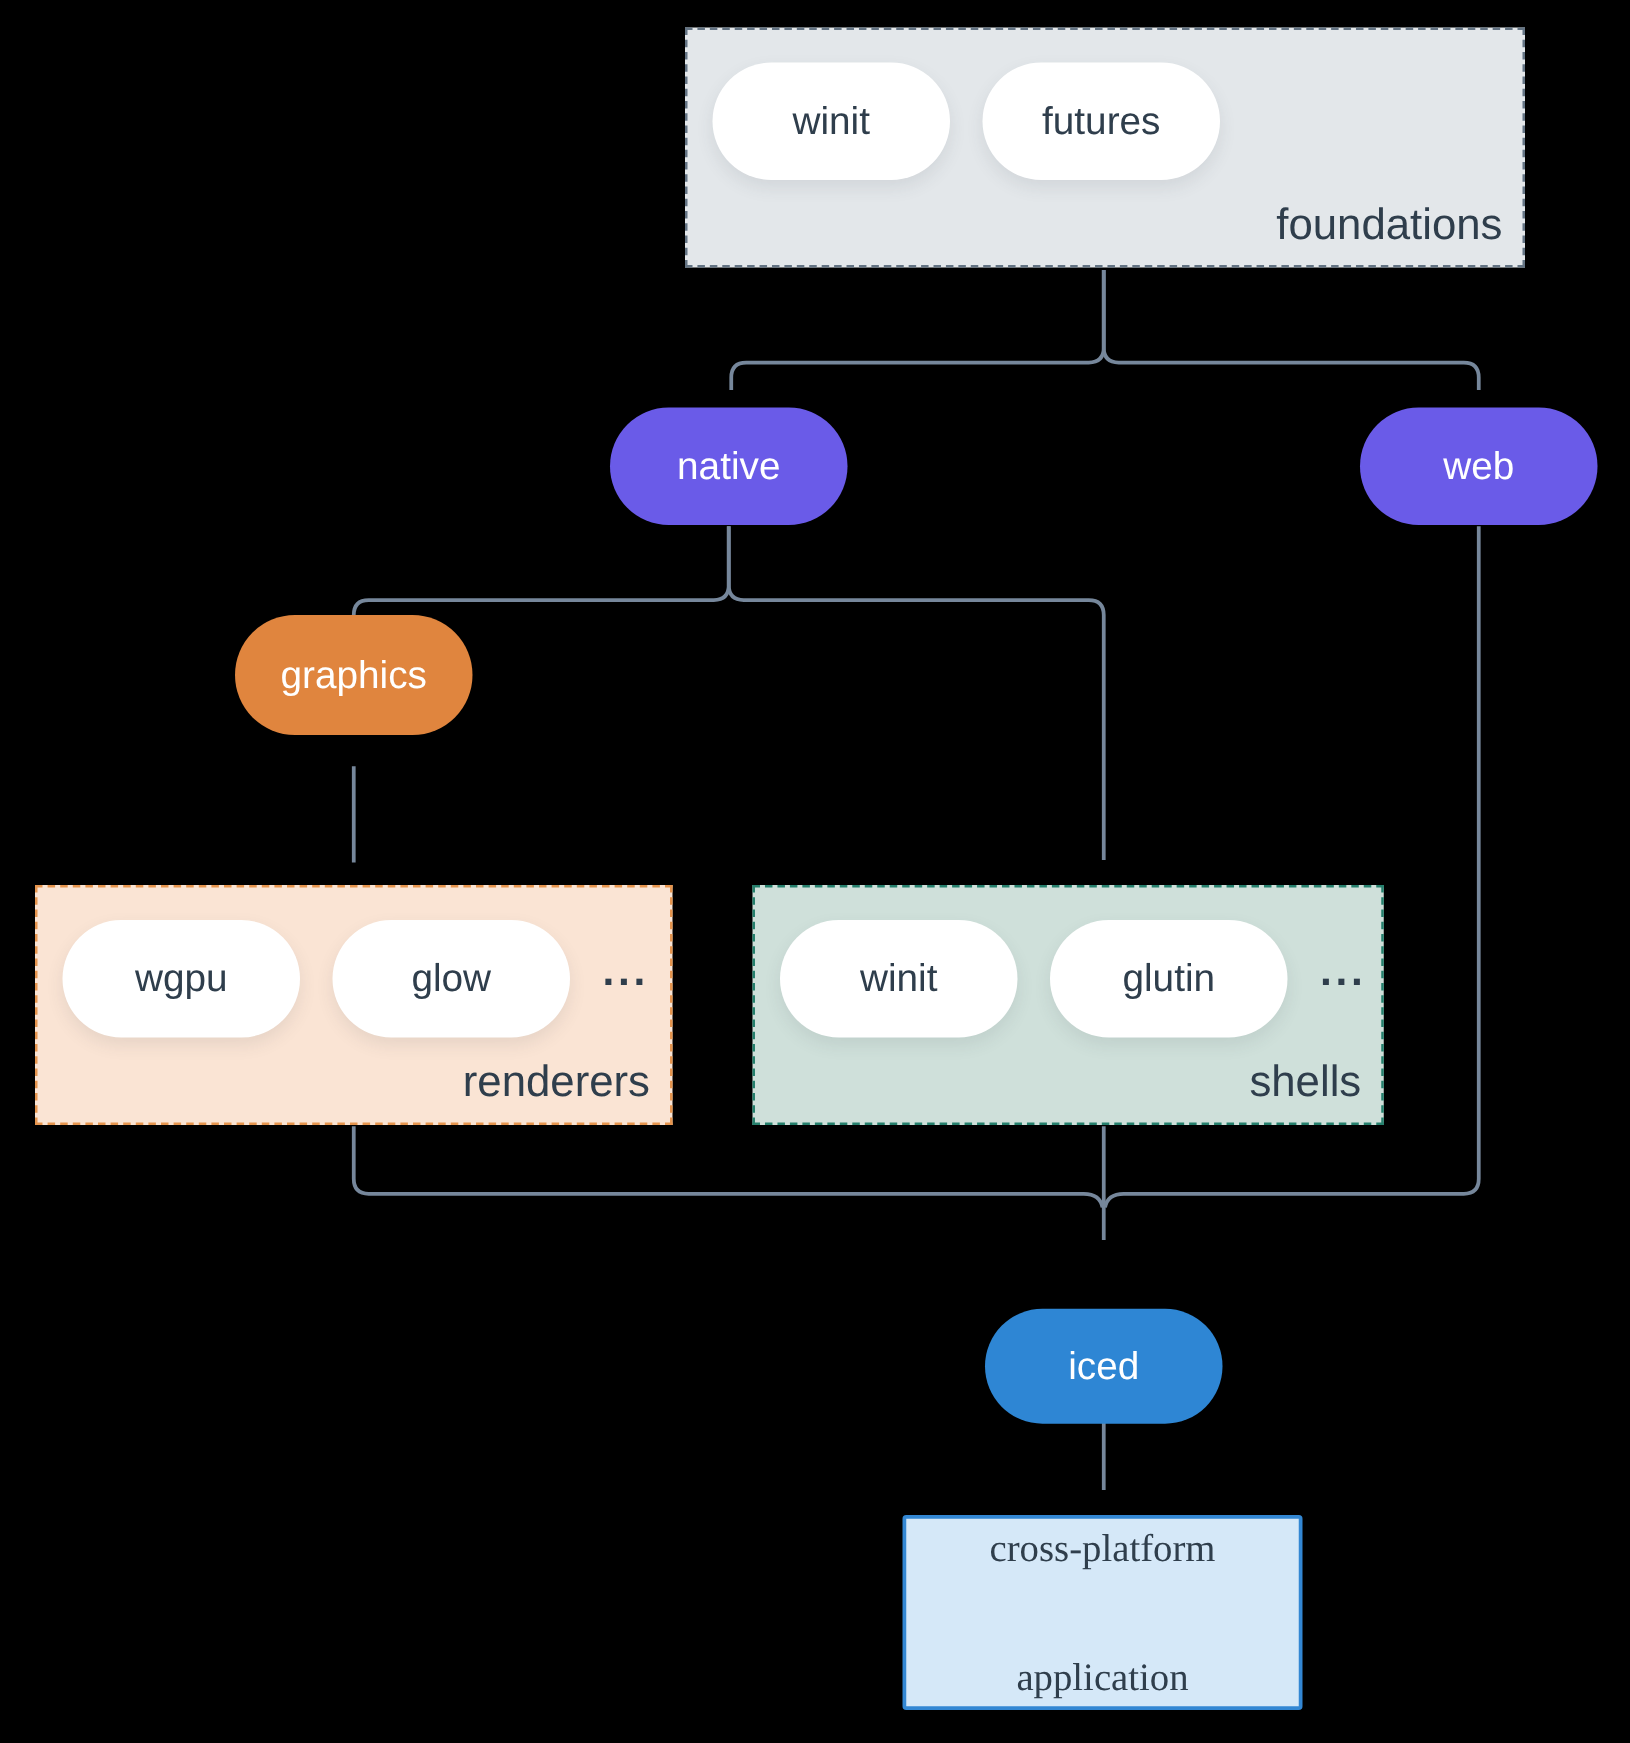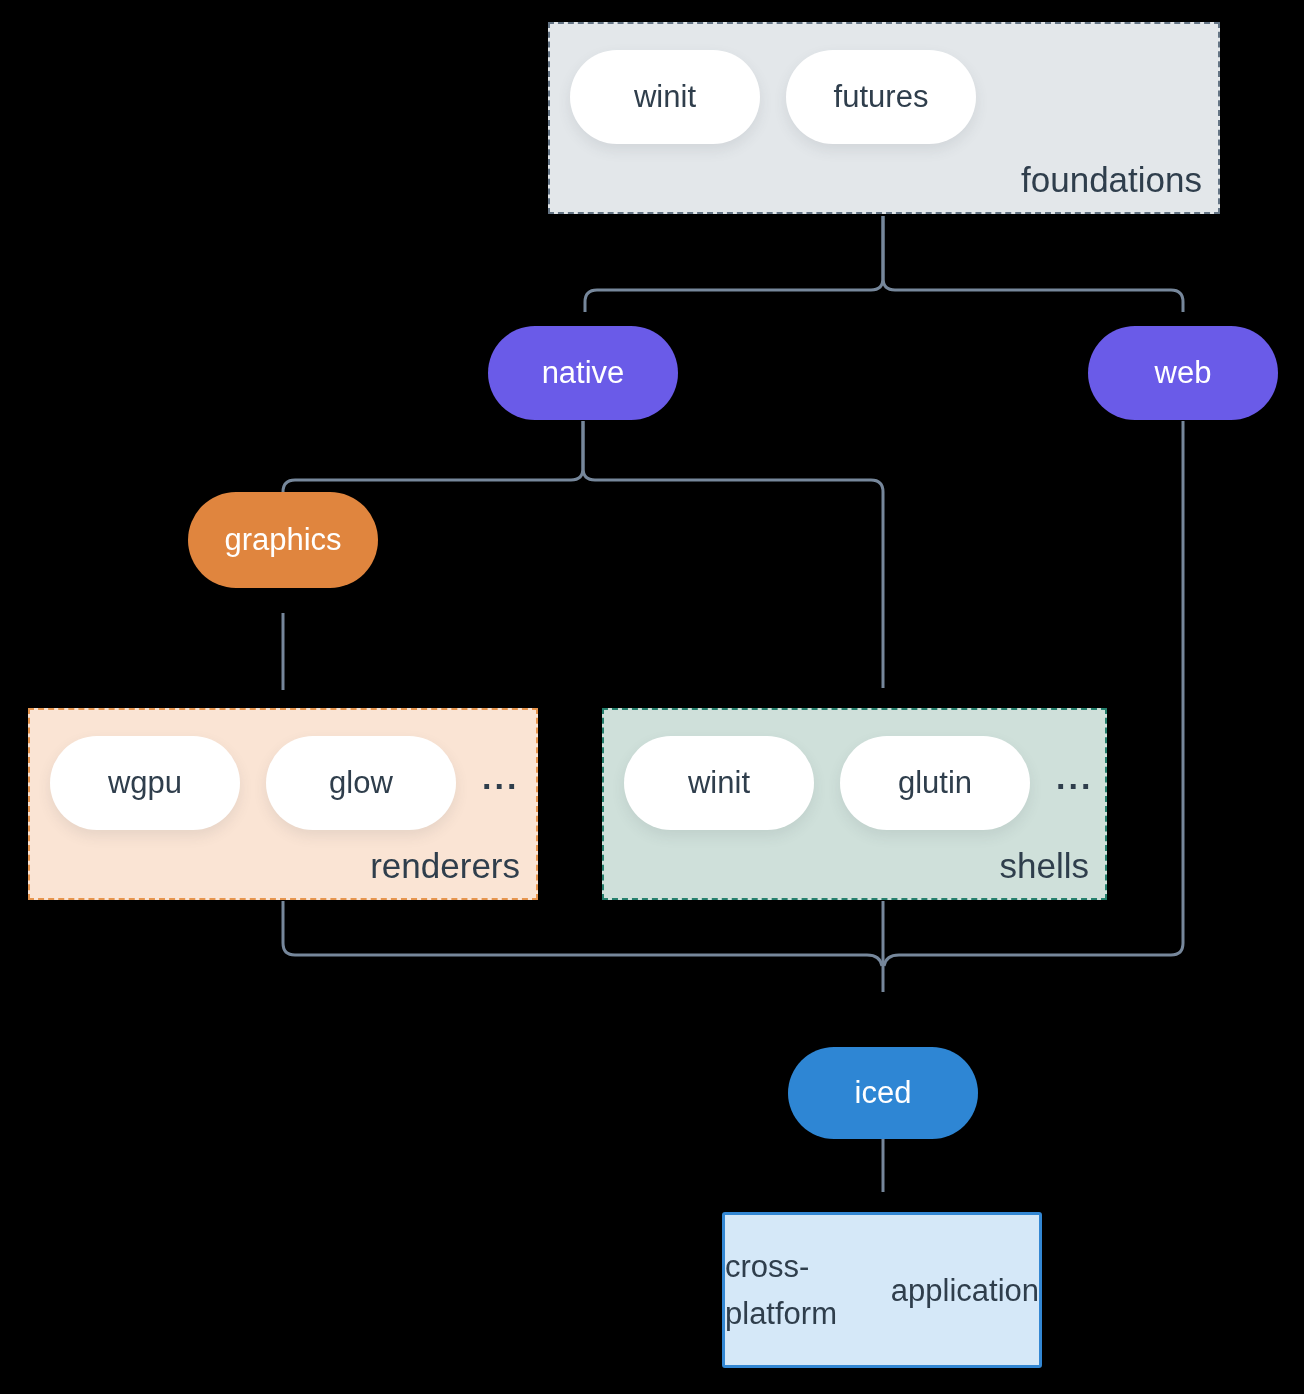--- a/index.html
+++ b/index.html
@@ -61,22 +61,22 @@
   .node-web    { left:1088px; top:326px; width:190px; height:94px; background:var(--purple,#6A5BE8); }
   .node-graphics { left:188px; top:492px; width:190px; height:96px; background:var(--orange,#E0853E); }
   .node-iced   { left:788px; top:1011px; width:190px; height:92px; background:var(--blue,#2E86D4);margin-top:36px; }
 
   .appbox {
     position:absolute; left:722px; top:1212px; width:320px; height:156px;
     box-sizing:border-box;
     background: var(--app-fill,#D5E8F8);
     border:3px solid var(--app-border,#3387D3);
     border-radius:3px;
-    display:flex; align-items:center; justify-content:space-between;
-    color: var(--node-text,#2F3E4C); font-size:31px; line-height:47px;
+    display:flex; flex-direction:column; align-items:center; justify-content:space-between;
+    color: var(--node-text,#2F3E4C); font-size:31px; line-height:47px;font-family:Liberation Serif, serif;
   }
 </style>
 </head>
 <body>
 
 <div class="stage">
 
   <svg class="connectors" viewBox="0 0 1304 1394">
     <defs>
       <marker id="arrow" viewBox="0 0 10 10" refX="7.5" refY="5" markerWidth="6.5" markerHeight="6.5" orient="auto">

